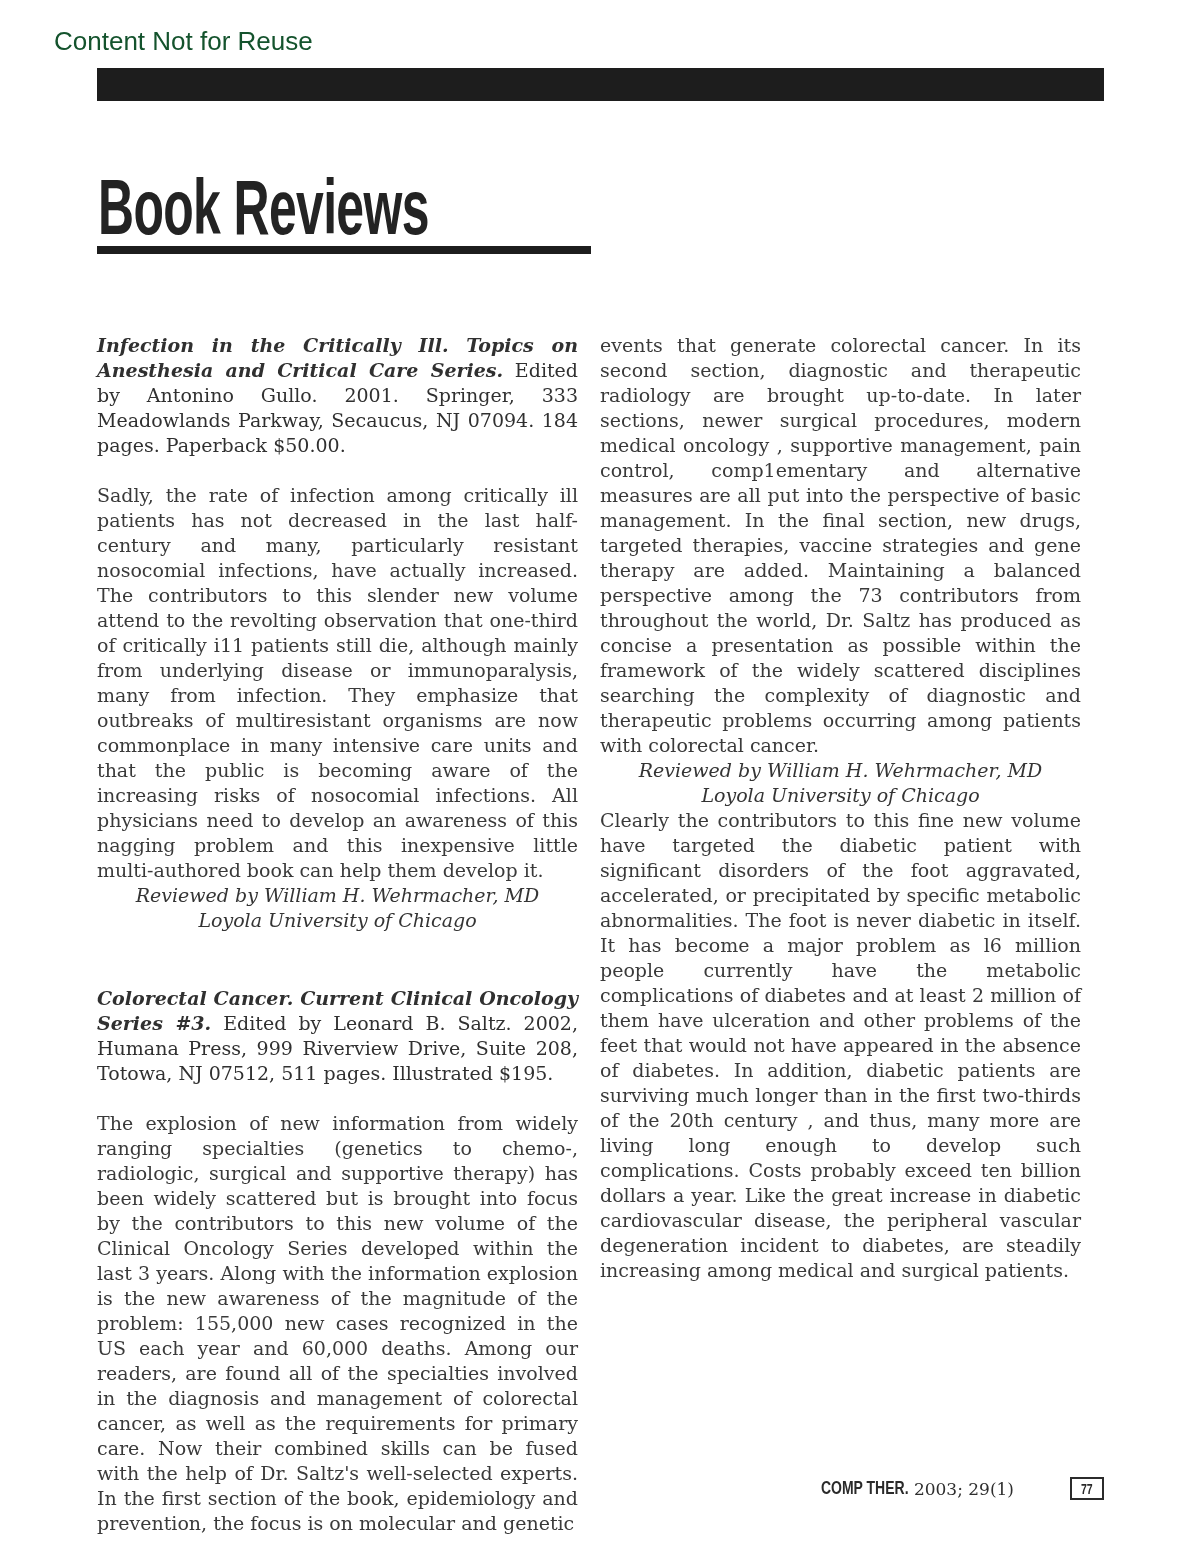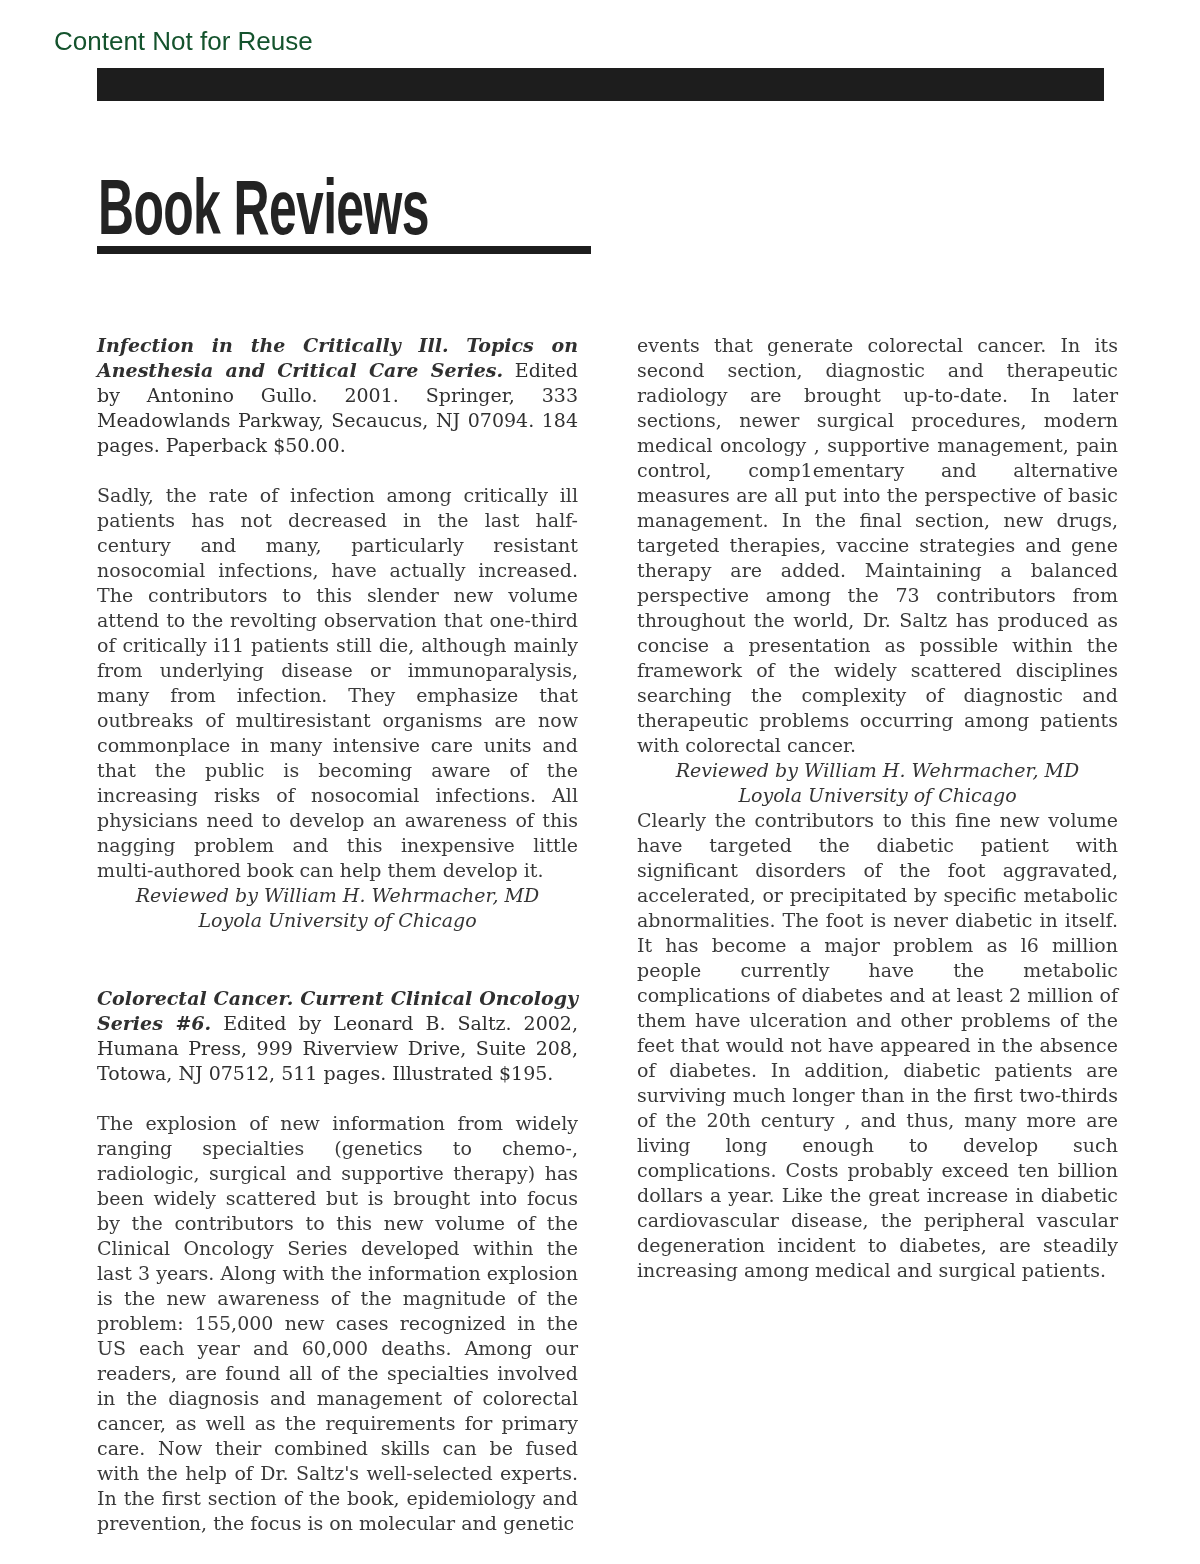--- a/index.html
+++ b/index.html
@@ -56,21 +56,21 @@
     height: 8px;
     background: #1d1d1d;
   }
 
   .columns {
     position: absolute;
     left: 97px;
     top: 333px;
     width: 1007px;
     display: flex;
-    gap: 59px;
+    gap: 22px;
     font-size: 19px;
     line-height: 25px;
     color: #3a3a3a;
   }
   .col { width: 481px; flex: 0 0 481px; }
 
   .review-heading {
     text-align: justify;
     margin-bottom: 25px;
     color: #303030;
@@ -152,21 +152,21 @@
       </p>
 
       <p class="body-para">Sadly, the rate of infection among critically ill patients has not decreased in the last half-century and many, particularly resistant nosocomial infections, have actually increased. The contributors to this slender new volume attend to the revolting observation that one-third of critically i11 patients still die, although mainly from underlying disease or immunoparalysis, many from infection. They emphasize that outbreaks of multiresistant organisms are now commonplace in many intensive care units and that the public is becoming aware of the increasing risks of nosocomial infections. All physicians need to develop an awareness of this nagging problem and this inexpensive little multi-authored book can help them develop it.</p>
 
       <div class="signature">
         <div>Reviewed by William H. Wehrmacher, MD</div>
         <div>Loyola University of Chicago</div>
       </div>
 
       <p class="review-heading follow">
-        <span class="book-title">Colorectal Cancer. Current Clinical Oncology Series #6.</span>
+        <span class="book-title">Colorectal Cancer. Current Clinical Oncology Series #3.</span>
         <span class="book-citation">Edited by Leonard B. Saltz. 2002, Humana Press, 999 Riverview Drive, Suite 208, Totowa, NJ 07512, 511 pages. Illustrated $195.</span>
       </p>
 
       <p class="body-para">The explosion of new information from widely ranging specialties (genetics to chemo-, radiologic, surgical and supportive therapy) has been widely scattered but is brought into focus by the contributors to this new volume of the Clinical Oncology Series developed within the last 3 years. Along with the information explosion is the new awareness of the magnitude of the problem: 155,000 new cases recognized in the US each year and 60,000 deaths. Among our readers, are found all of the specialties involved in the diagnosis and management of colorectal cancer, as well as the requirements for primary care. Now their combined skills can be fused with the help of Dr. Saltz's well-selected experts. In the first section of the book, epidemiology and prevention, the focus is on molecular and genetic</p>
 
     </div>
 
     <div class="col">
 
       <p class="body-para">events that generate colorectal cancer. In its second section, diagnostic and therapeutic radiology are brought up-to-date. In later sections, newer surgical procedures, modern medical oncology , supportive management, pain control, comp1ementary and alternative measures are all put into the perspective of basic management. In the final section, new drugs, targeted therapies, vaccine strategies and gene therapy are added. Maintaining a balanced perspective among the 73 contributors from throughout the world, Dr. Saltz has produced as concise a presentation as possible within the framework of the widely scattered disciplines searching the complexity of diagnostic and therapeutic problems occurring among patients with colorectal cancer.</p>
@@ -176,14 +176,21 @@
         <div>Loyola University of Chicago</div>
       </div>
 
 
       <p class="body-para">Clearly the contributors to this fine new volume have targeted the diabetic patient with significant disorders of the foot aggravated, accelerated, or precipitated by specific metabolic abnormalities. The foot is never diabetic in itself. It has become a major problem as l6 million people currently have the metabolic complications of diabetes and at least 2 million of them have ulceration and other problems of the feet that would not have appeared in the absence of diabetes. In addition, diabetic patients are surviving much longer than in the first two-thirds of the 20th century , and thus, many more are living long enough to develop such complications. Costs probably exceed ten billion dollars a year. Like the great increase in diabetic cardiovascular disease, the peripheral vascular degeneration incident to diabetes, are steadily increasing among medical and surgical patients.</p>
 
     </div>
 
   </div>
 
+  <div class="footer">
+    <span class="journal">COMP THER.</span>
+    <span class="cite">2003; 29(1)</span>
+    <span class="pagebox">
+      <span class="num">77</span>
+    </span>
+  </div>
 
 </div>
 
 </body></html>

